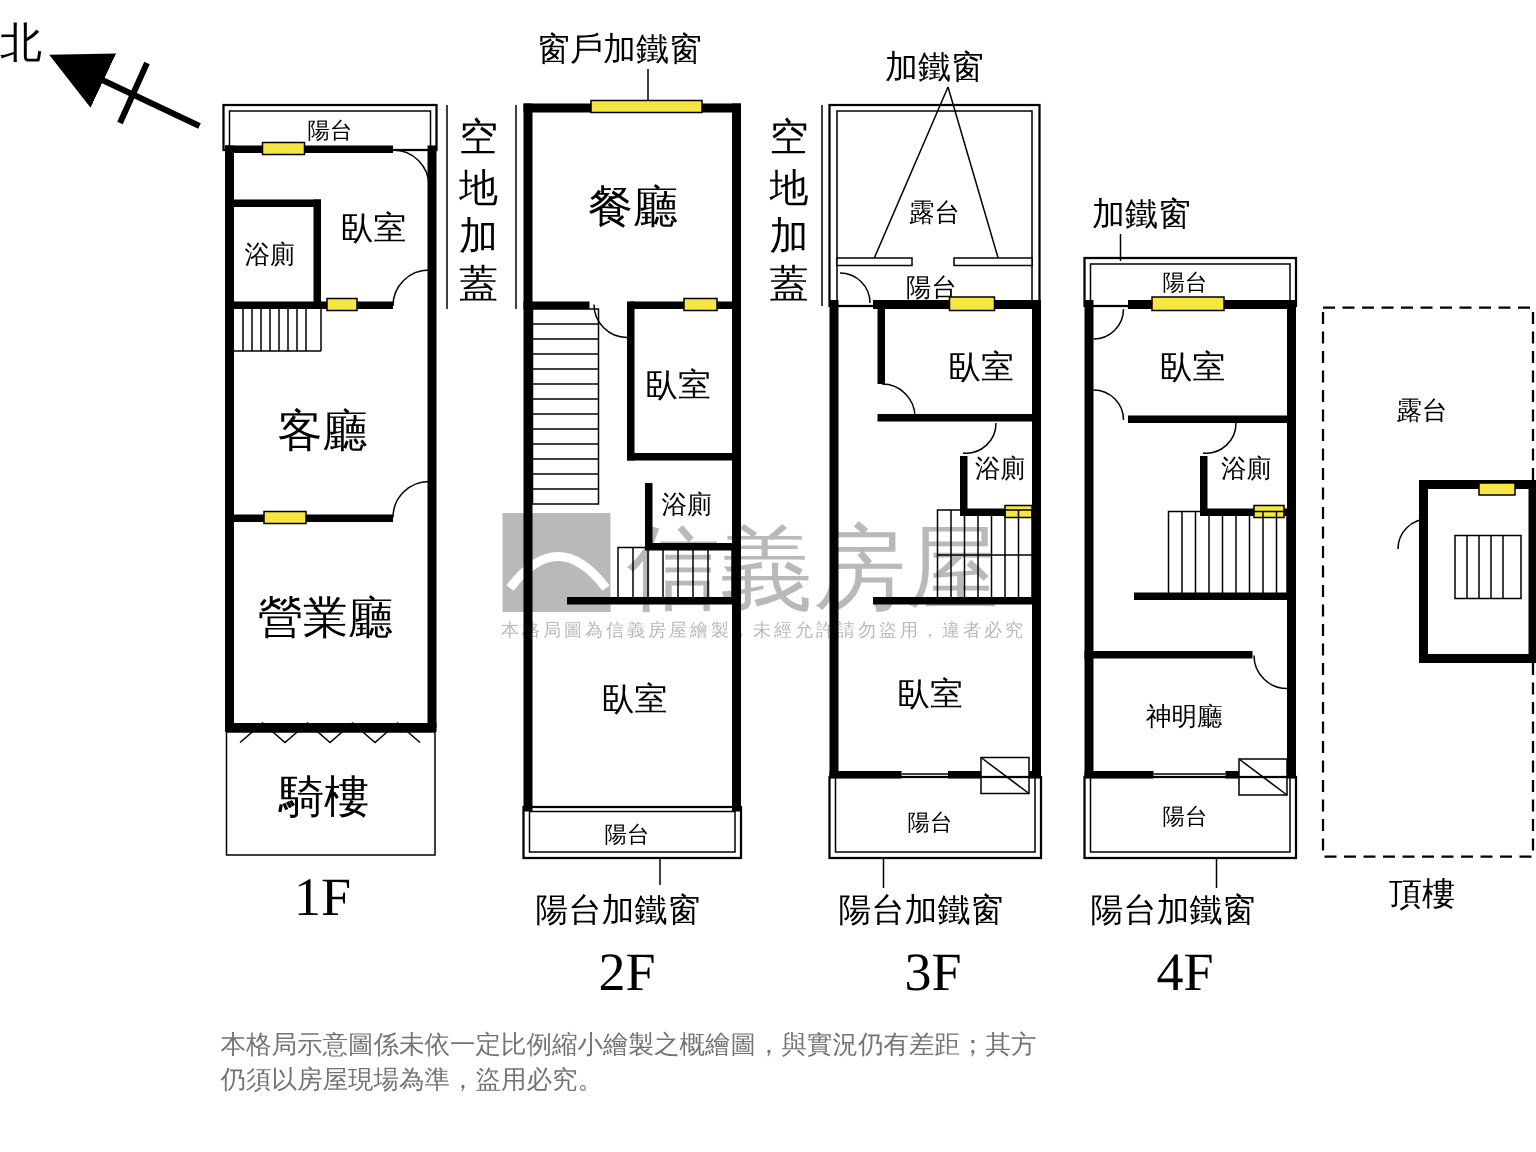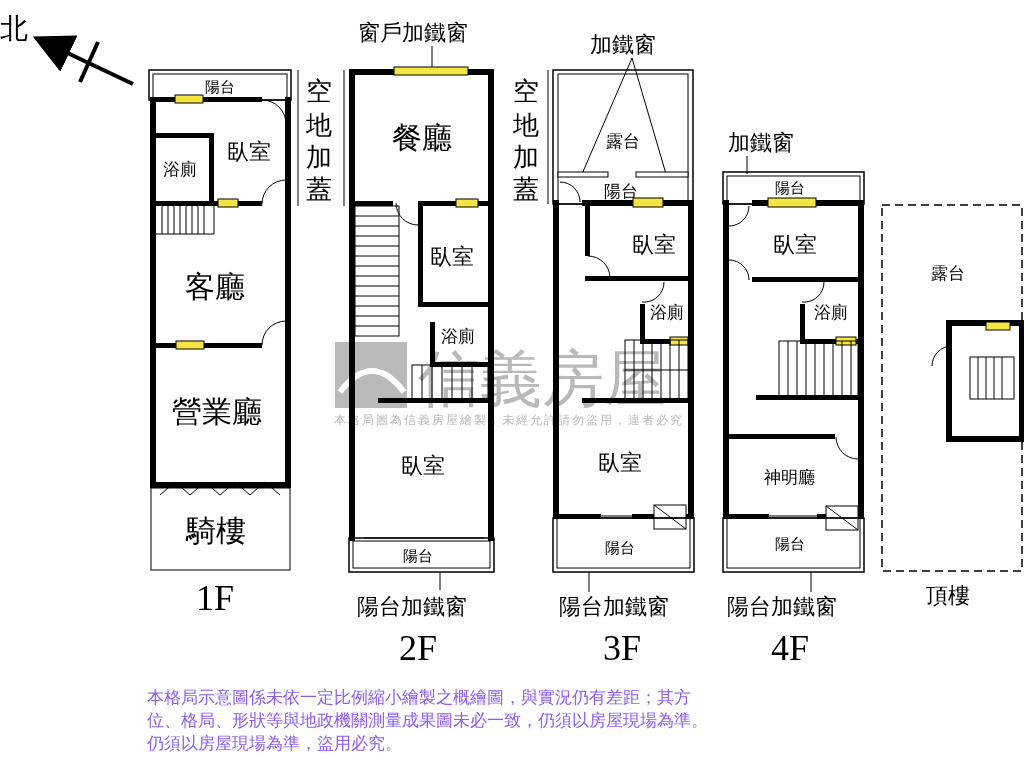--- a/index.html
+++ b/index.html
@@ -1,21 +1,21 @@
 <!DOCTYPE html>
 <html><head>
 <meta charset="utf-8">
 <style>
   html,body{margin:0;padding:0;background:#fff;}
   body{width:1024px;height:768px;overflow:hidden;position:relative;font-family:"DejaVu Sans","Liberation Sans",sans-serif;}
   svg{position:absolute;left:0;top:0;}
   .lbl{font-family:"DejaVu Sans","Liberation Sans",sans-serif;fill:#000;}
   .flr{font-family:"Liberation Serif","DejaVu Serif",serif;fill:#000;}
   .wm{fill:#b9b9b9;}
-  .note{position:absolute;left:147px;top:686px;font-family:"DejaVu Sans","Liberation Sans",sans-serif;font-size:17px;line-height:23px;color:#8b5cf6;}
+  .note{position:absolute;left:147px;top:686px;font-family:"DejaVu Sans","Liberation Sans",sans-serif;font-size:17px;line-height:23px;color:#737373;}
   .note div{white-space:nowrap;}
 </style>
 </head>
 <body>
 
 <svg width="1024" height="768" viewBox="0 0 1024 768" xmlns="http://www.w3.org/2000/svg">
   <defs>
     <marker id="arr" markerWidth="10" markerHeight="10" refX="8" refY="5" orient="auto">
       <path d="M0,0 L10,5 L0,10 z" fill="#000"></path>
     </marker>
@@ -250,15 +250,14 @@
         <line x1="986" y1="357" x2="986" y2="399"></line>
       <line x1="994" y1="357" x2="994" y2="399"></line>
         <line x1="1002" y1="357" x2="1002" y2="399"></line>
     </g>
     <text x="926" y="603" font-size="22" class="lbl">頂樓</text>
   </g>
 </svg>
 
 <div class="note">
   <div>本格局示意圖係未依一定比例縮小繪製之概繪圖，與實況仍有差距；其方</div>
-  <div>位、格局、形狀等與地政機關測量成果圖未必一致，仍須以房屋現場為準。</div>
   <div>仍須以房屋現場為準，盜用必究。</div>
 </div>
 
 </body></html>

